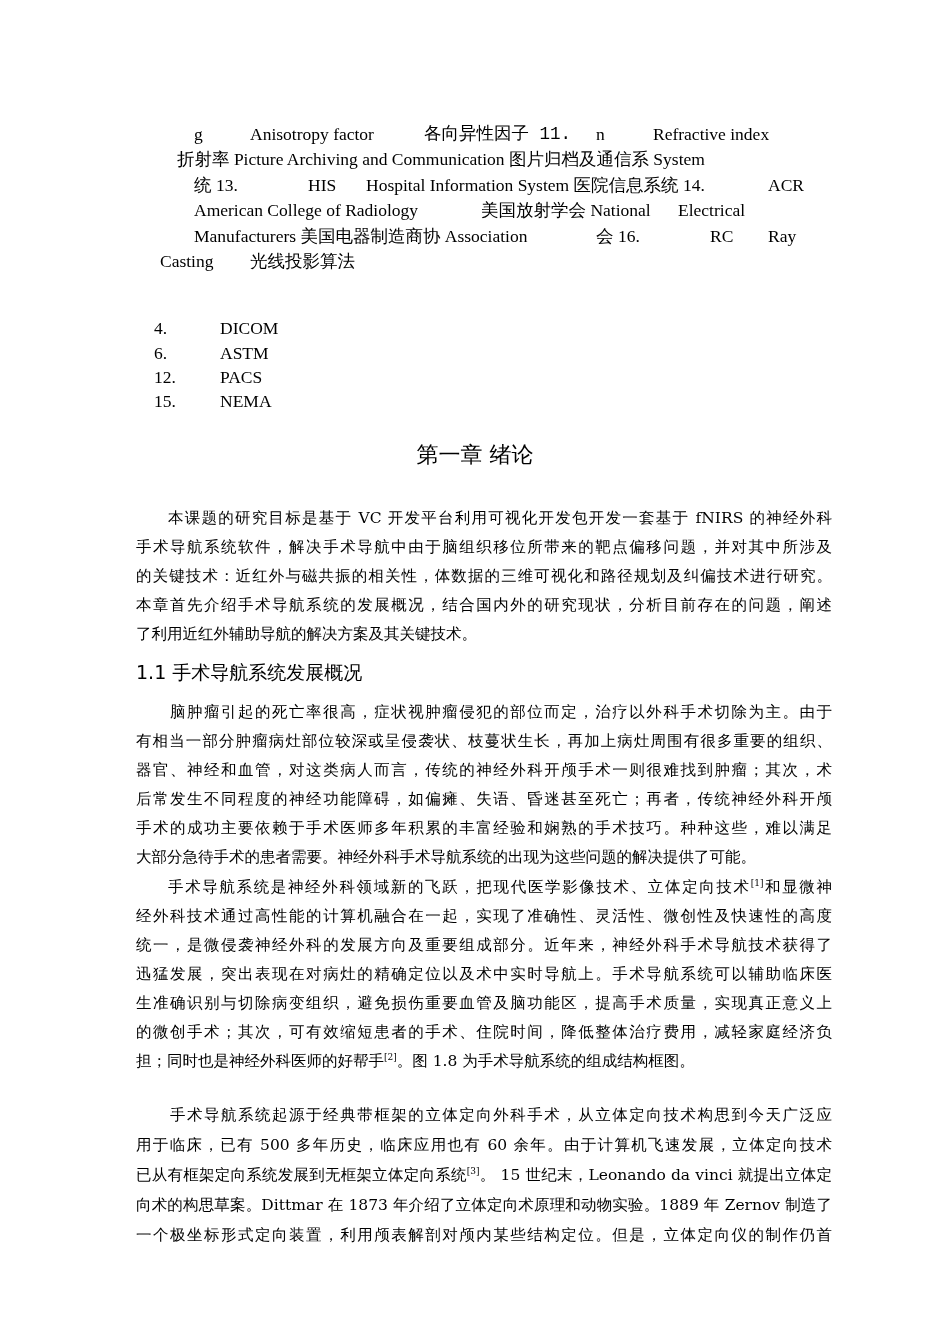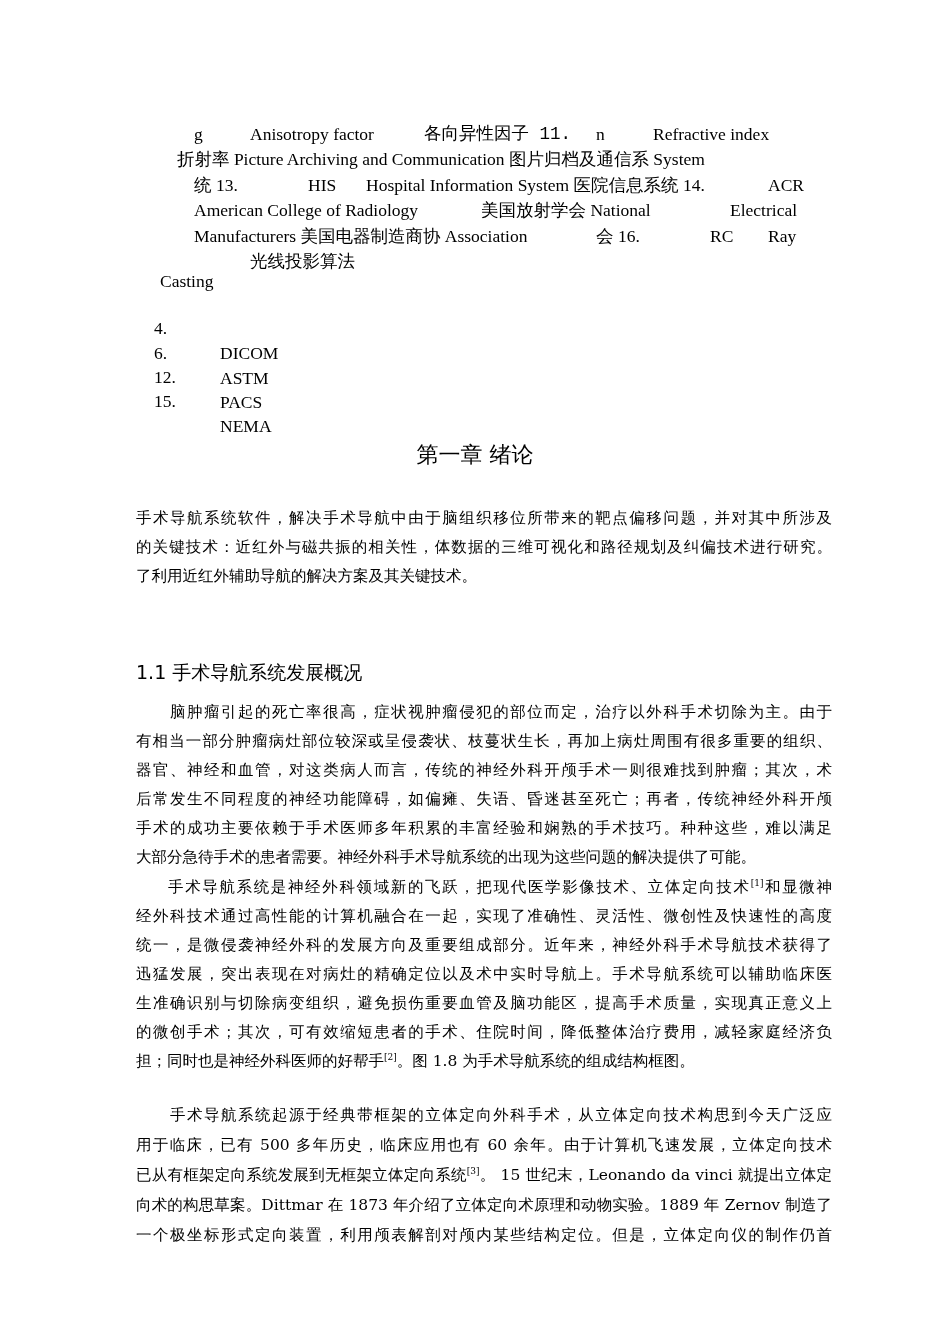--- a/index.html
+++ b/index.html
@@ -2,21 +2,21 @@
 <html><head>
 <meta charset="utf-8">
 <style>
   html, body { margin: 0; padding: 0; background: #ffffff; }
   body { width: 950px; height: 1344px; position: relative; overflow: hidden;
          font-family: "Liberation Serif", "DejaVu Serif", serif; color: #000; }
   .abs { position: absolute; white-space: nowrap; }
   .glos { font-size: 17.5px; line-height: 25px; }
   .list-row { position: absolute; font-size: 17.5px; line-height: 24px; }
   .list-row .num { position: absolute; left: 0; }
-  .list-row .term { position: absolute; left: 66px; margin-top: 25px; }
+  .list-row .term { position: absolute; left: 66px; }
   .chapter-title { position: absolute; top: 440px; left: 0; width: 950px; text-align: center;
                    font-family: "DejaVu Sans", sans-serif; font-size: 22px; }
   .para { position: absolute; left: 136px; width: 696px; font-size: 15.5px; line-height: 29px;
           text-align: justify; font-family: "DejaVu Serif", serif; }
   .para .line { display: block; white-space: nowrap; text-align-last: justify; height: 29px; }
   .para .line.last { text-align-last: left; }
   .section-title { position: absolute; left: 136px; top: 660px;
                    font-family: "DejaVu Sans", sans-serif; font-size: 19px; }
   sup { font-size: 9px; vertical-align: 6px; line-height: 0; }
 </style>
@@ -36,30 +36,30 @@
   </div>
   <div class="abs glos" style="top:173px;left:194px;">
     <span class="abs" style="left:0;">统 13.</span>
     <span class="abs" style="left:114px;">HIS</span>
     <span class="abs" style="left:172px;">Hospital Information System 医院信息系统 14.</span>
     <span class="abs" style="left:574px;">ACR</span>
   </div>
   <div class="abs glos" style="top:198px;left:194px;">
     <span class="abs" style="left:0;">American College of Radiology</span>
     <span class="abs" style="left:287px;">美国放射学会 National</span>
-    <span class="abs" style="left:536px;">Electrical</span>
+    <span class="abs" style="left:484px;">Electrical</span>
   </div>
   <div class="abs glos" style="top:224px;left:194px;">
     <span class="abs" style="left:0;">Manufacturers 美国电器制造商协  Association</span>
     <span class="abs" style="left:402px;">会 16.</span>
     <span class="abs" style="left:516px;">RC</span>
     <span class="abs" style="left:574px;">Ray</span>
   </div>
   <div class="abs glos" style="top:249px;left:160px;">
-    <span class="abs" style="left:0;margin-top:20px;">Casting</span>
+    <span class="abs" style="left:0;">Casting</span>
     <span class="abs" style="left:90px;">光线投影算法</span>
   </div>
 </div>
 
 <div>
   <div class="list-row" style="top:316px;left:154px;">
     <span class="num">4.</span>
     <span class="term">DICOM</span>
   </div>
   <div class="list-row" style="top:341px;left:154px;">
@@ -72,22 +72,24 @@
   </div>
   <div class="list-row" style="top:389px;left:154px;">
     <span class="num">15.</span>
     <span class="term">NEMA</span>
   </div>
 </div>
 
 <div class="chapter-title">第一章 绪论</div>
 
 <div class="para" style="top:504px;">
+  <span class="line" style="padding-left:32px;">本课题的研究目标是基于  VC 开发平台利用可视化开发包开发一套基于  fNIRS 的神经外科</span>
   <span class="line">手术导航系统软件，解决手术导航中由于脑组织移位所带来的靶点偏移问题，并对其中所涉及</span>
   <span class="line">的关键技术：近红外与磁共振的相关性，体数据的三维可视化和路径规划及纠偏技术进行研究。</span>
+  <span class="line">本章首先介绍手术导航系统的发展概况，结合国内外的研究现状，分析目前存在的问题，阐述</span>
   <span class="line last">了利用近红外辅助导航的解决方案及其关键技术。</span>
 </div>
 
 <div class="section-title">1.1 手术导航系统发展概况</div>
 
 <div class="para" style="top:698px;">
   <span class="line" style="padding-left:34px;">脑肿瘤引起的死亡率很高，症状视肿瘤侵犯的部位而定，治疗以外科手术切除为主。由于</span>
   <span class="line">有相当一部分肿瘤病灶部位较深或呈侵袭状、枝蔓状生长，再加上病灶周围有很多重要的组织、</span>
   <span class="line">器官、神经和血管，对这类病人而言，传统的神经外科开颅手术一则很难找到肿瘤；其次，术</span>
   <span class="line">后常发生不同程度的神经功能障碍，如偏瘫、失语、昏迷甚至死亡；再者，传统神经外科开颅</span>

